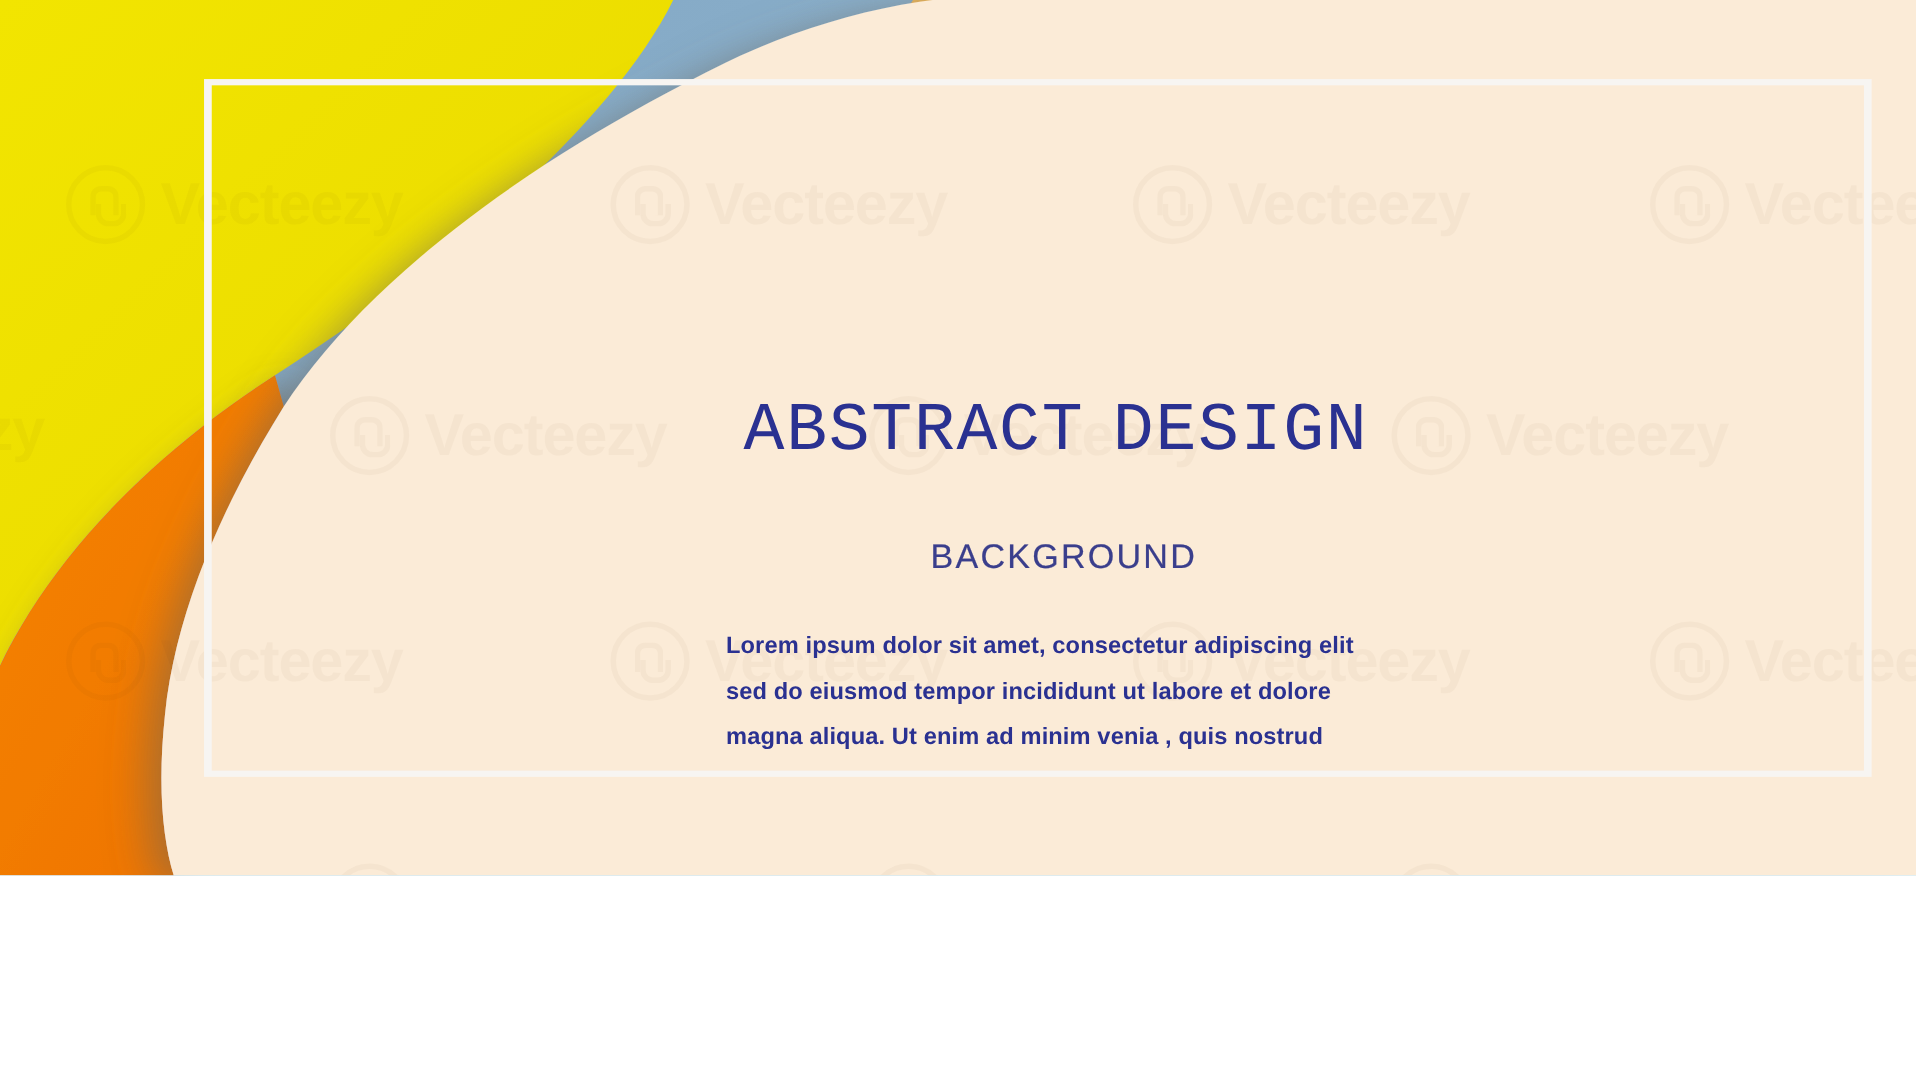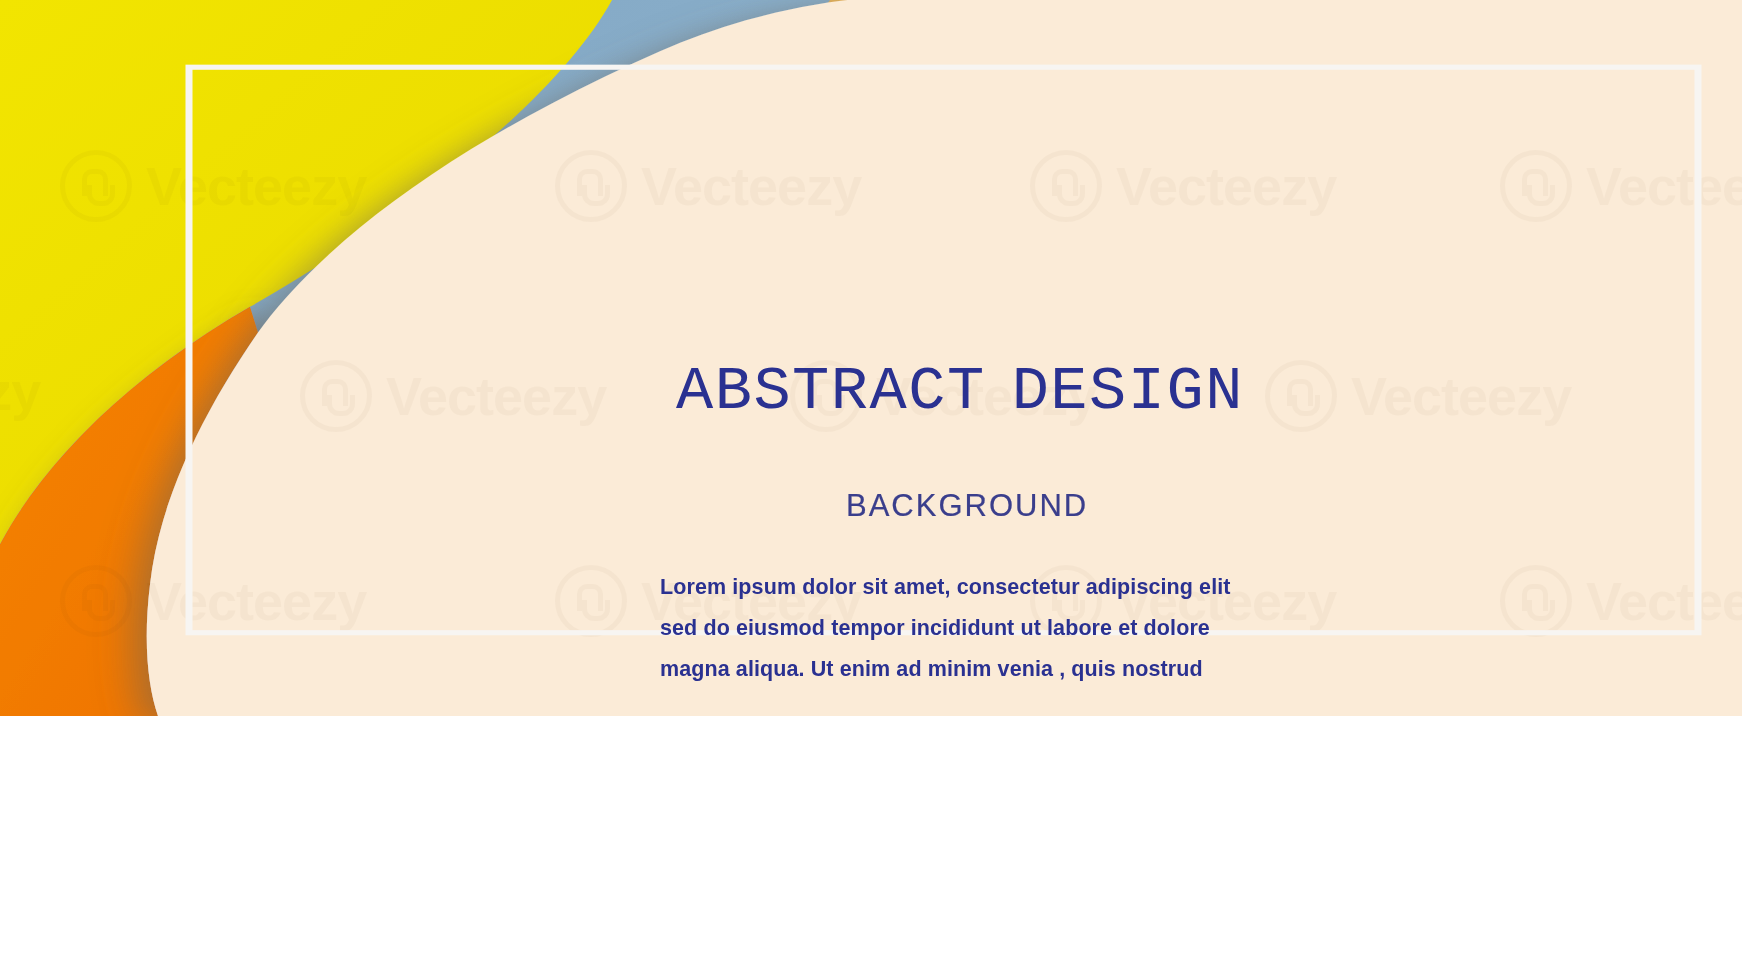--- a/index.html
+++ b/index.html
@@ -3,21 +3,21 @@
 <meta charset="utf-8">
 <style>
   html, body {
     margin: 0;
     padding: 0;
     background: #ffffff;
   }
   #stage {
     position: relative;
     width: 1742px;
-    height: 716px;
+    height: 796px;
     overflow: hidden;
     background: #7dd3fc;
     font-family: "Liberation Sans", sans-serif;
   }
   .layer {
     position: absolute;
     inset: 0;
     width: 100%;
     height: 100%;
   }

